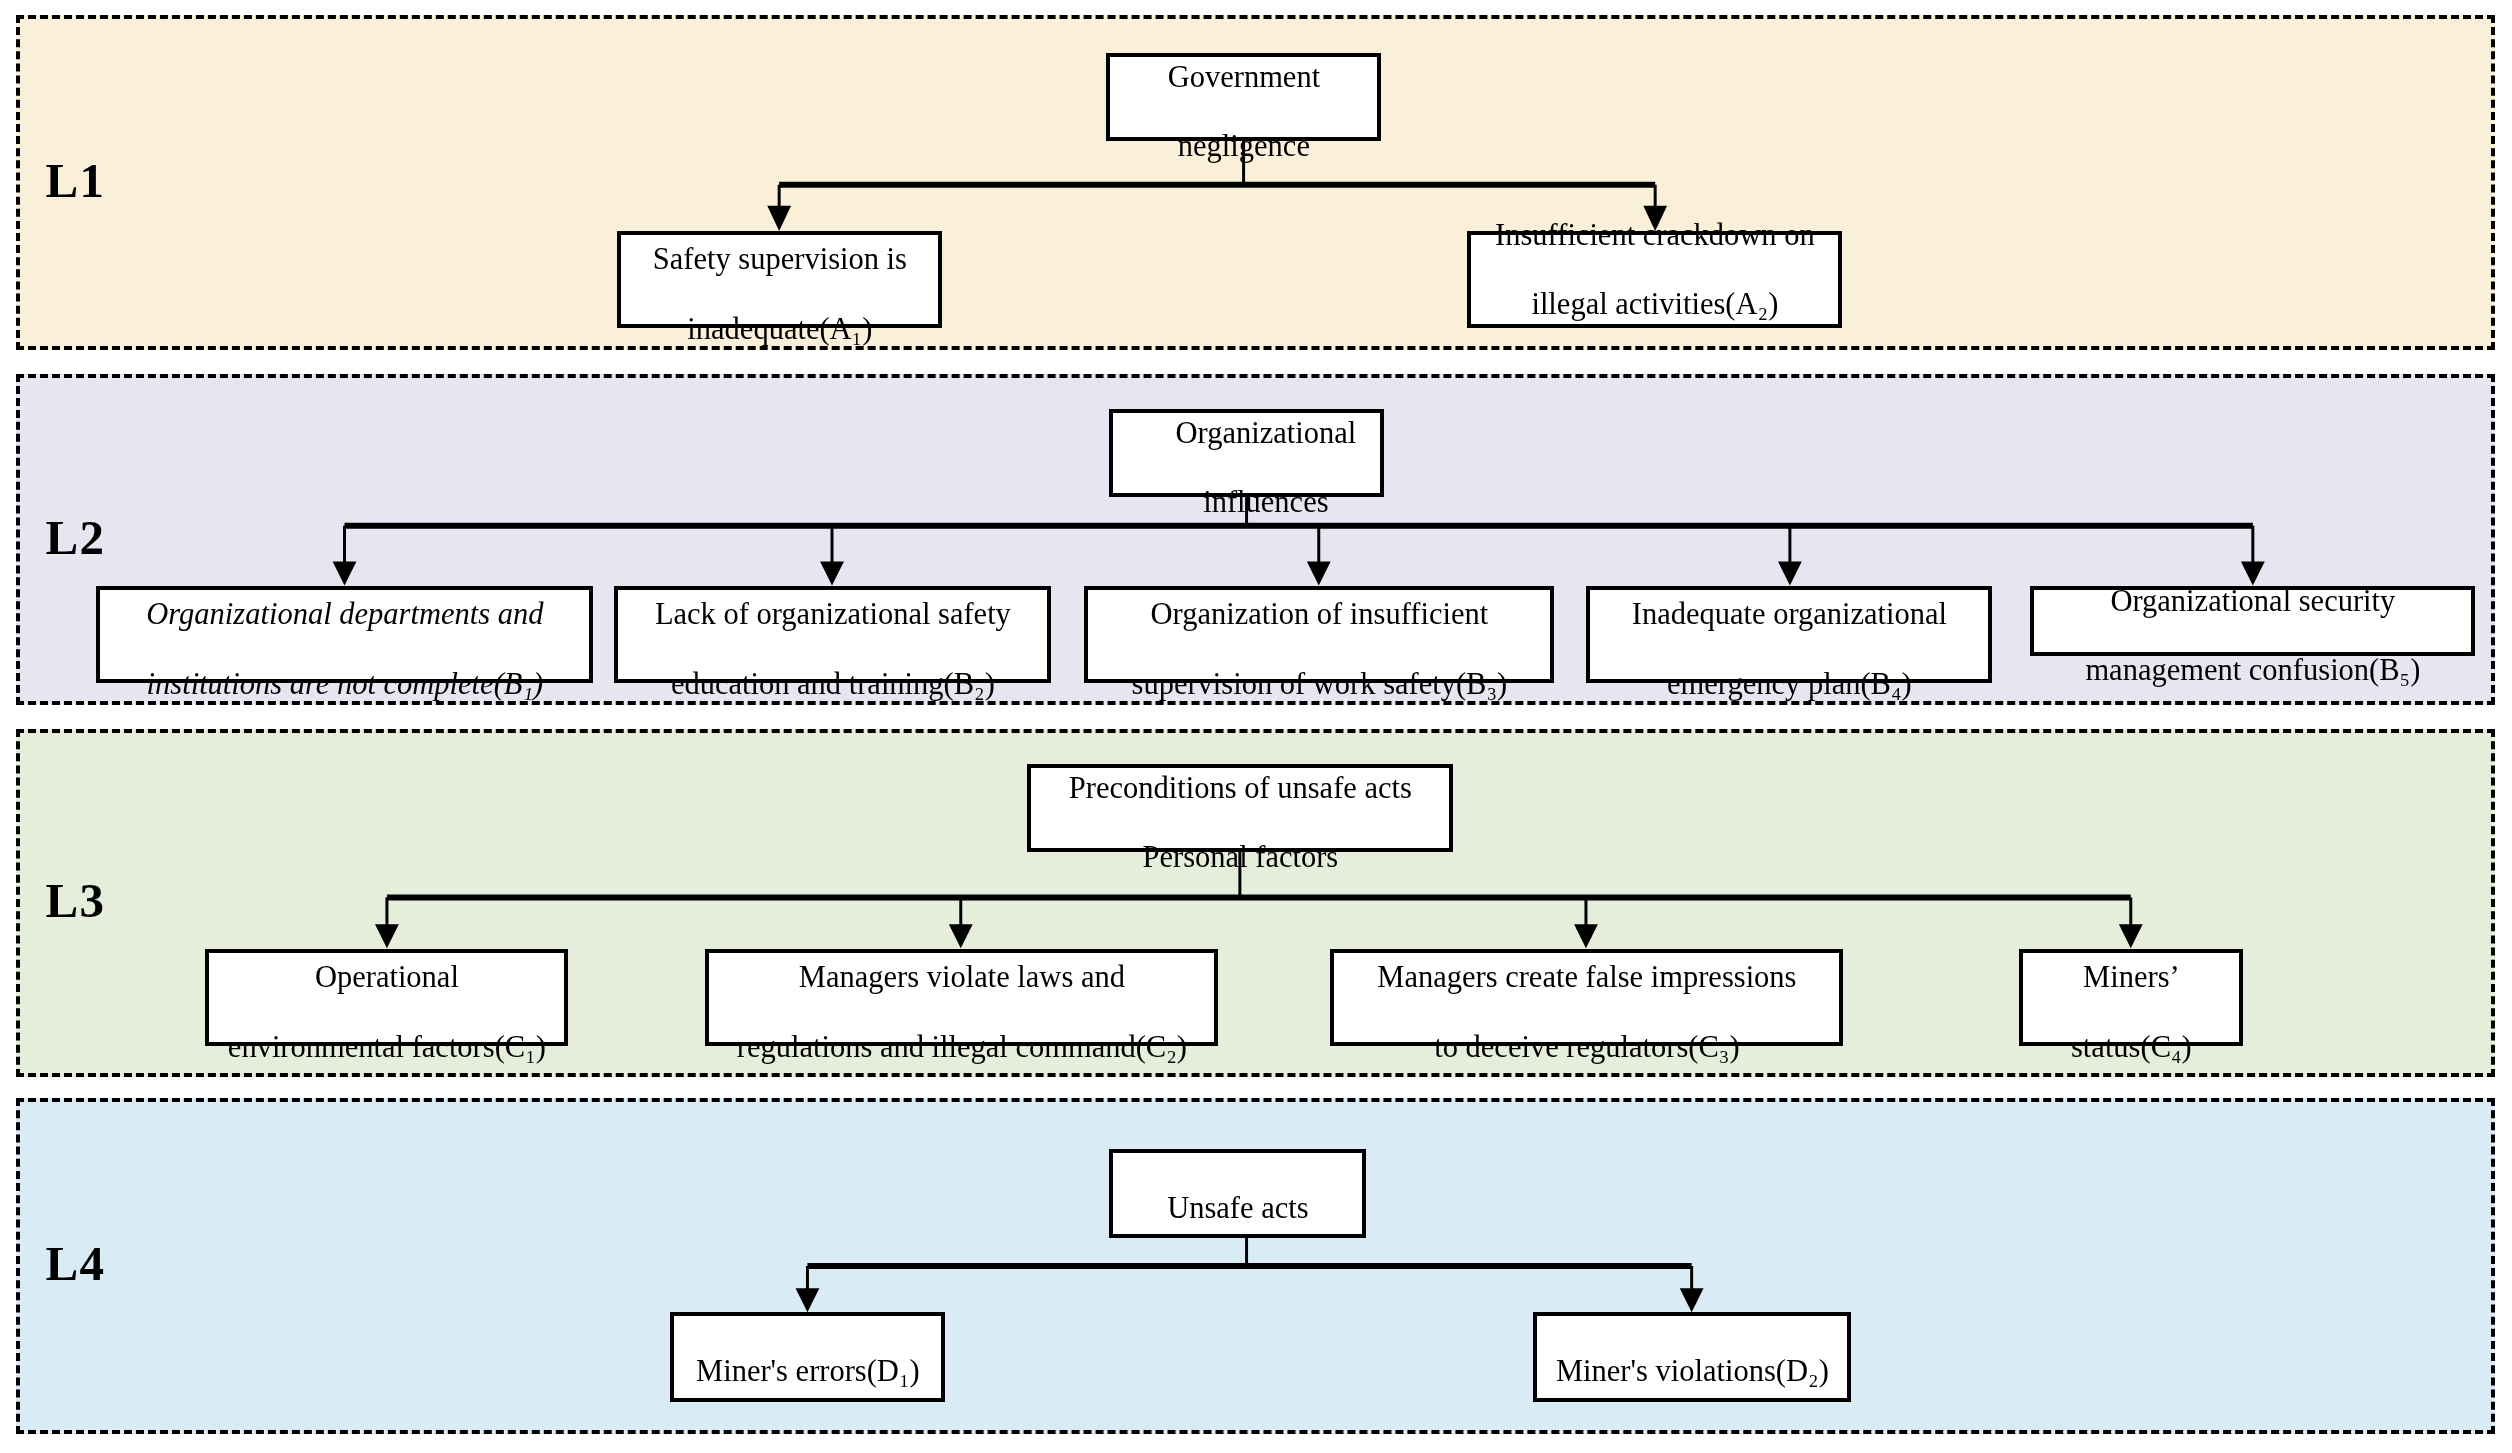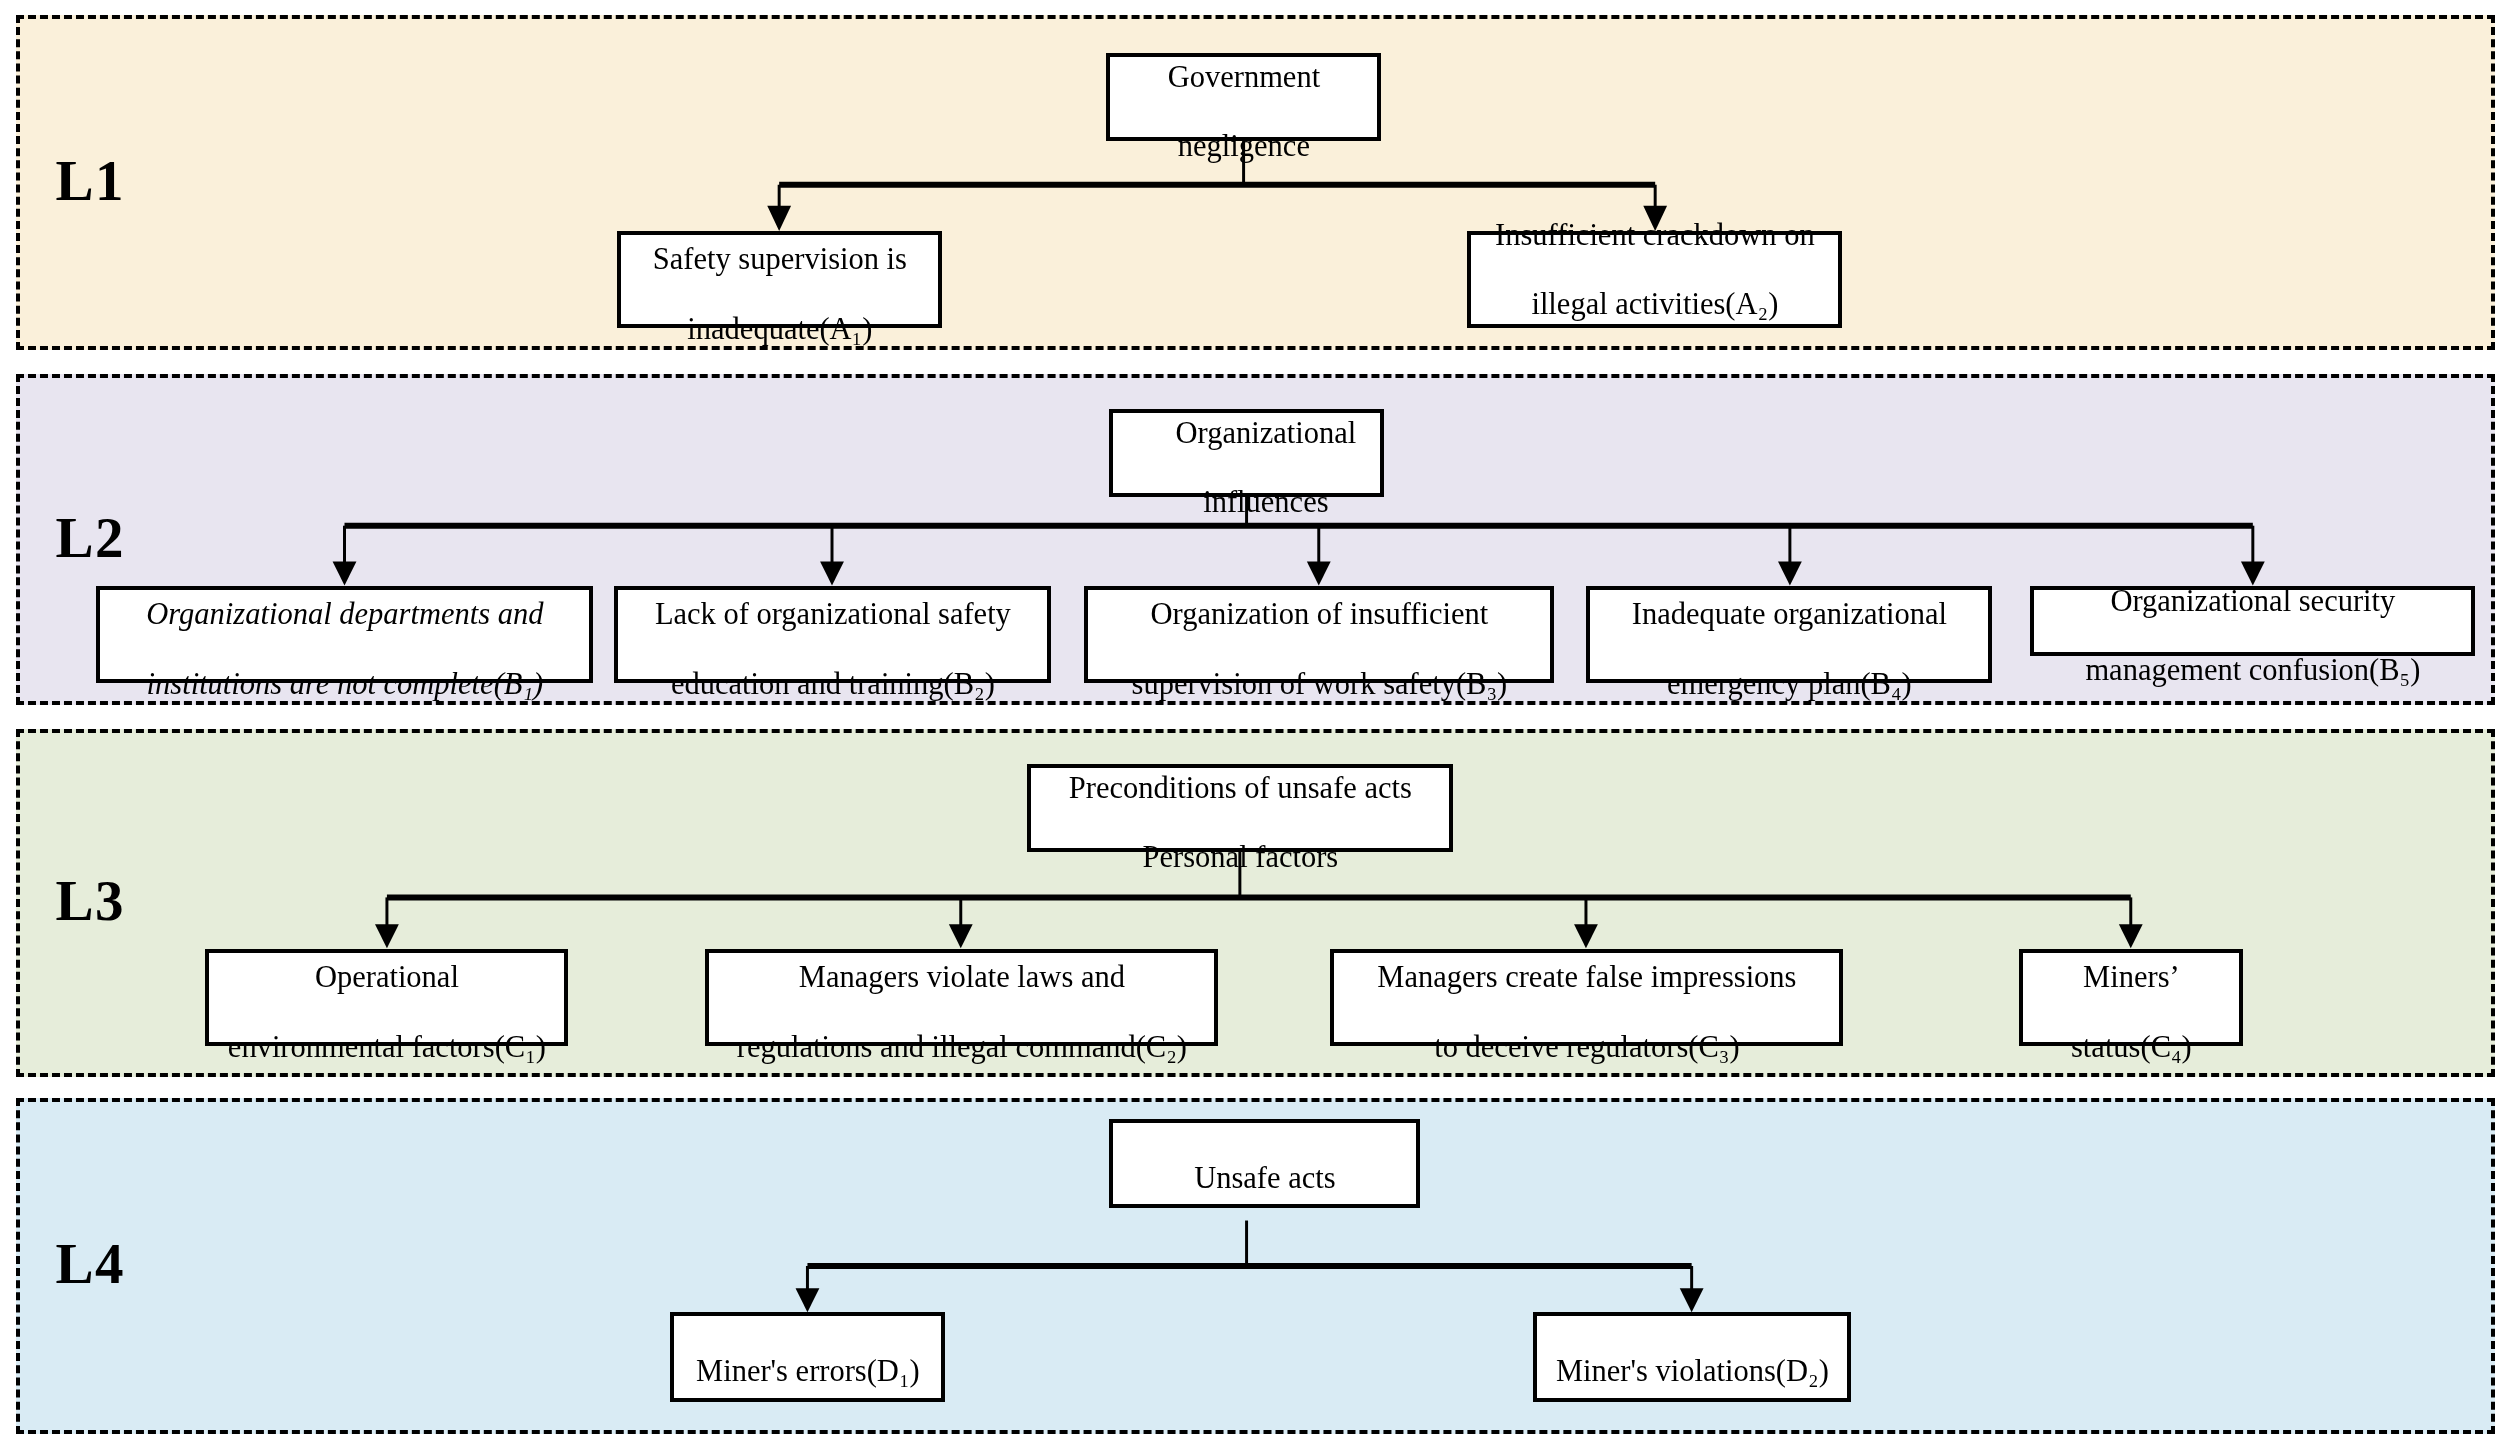--- a/index.html
+++ b/index.html
@@ -11,23 +11,23 @@
     color:#000;
   }
   .band{
     position:absolute;
     left:16.4px;width:2479px;
     border:4.5px dashed #000;
     box-sizing:border-box;
   }
   .band-label{
     position:absolute;
-    left:35px;top:50%;
+    left:25px;top:50%;
     transform:translateY(-54%);
-    font-size:57px;font-weight:bold;
+    font-size:49px;font-weight:bold;
     letter-spacing:1.5px;
   }
   .node{
     position:absolute;
     background:#ffffff;
     border:4.5px solid #000;
     box-sizing:border-box;
     display:flex;flex-direction:column;
     align-items:center;justify-content:center;
     text-align:center;
@@ -161,21 +161,21 @@
 
     <svg class="connectors" viewBox="0 0 3320 440" preserveAspectRatio="none">
       <line x1="1648" y1="159" x2="1648" y2="220" stroke-width="4"></line>
       <line x1="1058" y1="220" x2="2246" y2="220" stroke-width="8"></line>
       <line x1="1058" y1="220" x2="1058" y2="252" stroke-width="4"></line>
       <line x1="2246" y1="220" x2="2246" y2="252" stroke-width="4"></line>
       <polygon points="1042,250 1074,250 1058,282"></polygon>
       <polygon points="2230,250 2262,250 2246,282"></polygon>
     </svg>
 
-    <div class="node" style="left:1089px;top:17px;width:311px;height:89px;">
+    <div class="node" style="left:1089px;top:47px;width:257px;height:89px;">
       <span class="ln">Unsafe acts</span>
 
     </div>
     <div class="node" style="left:650px;top:210px;width:275px;height:90px;">
       <span class="ln">Miner's errors(D₁)</span>
 
     </div>
     <div class="node" style="left:1513px;top:210px;width:318px;height:90px;">
       <span class="ln">Miner's violations(D₂)</span>
 

